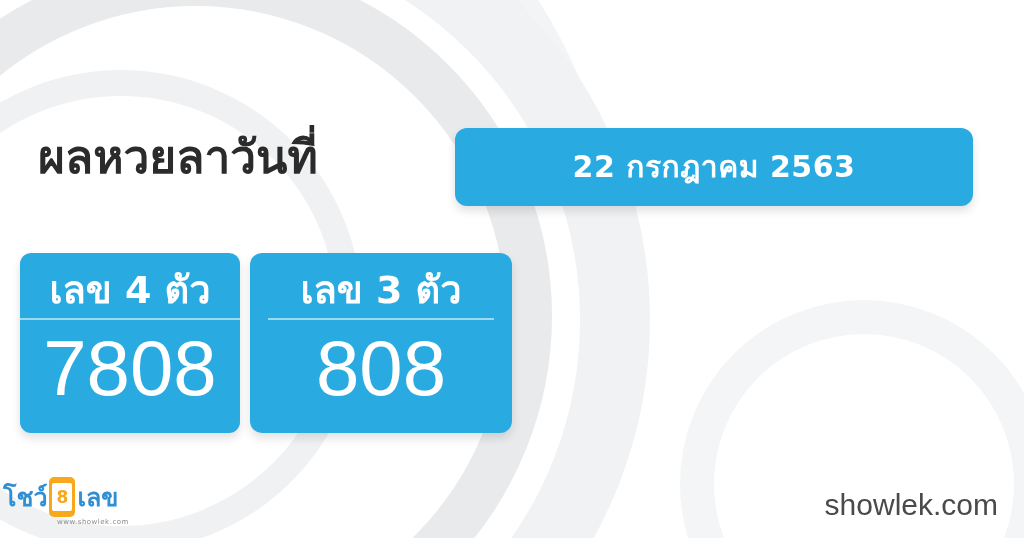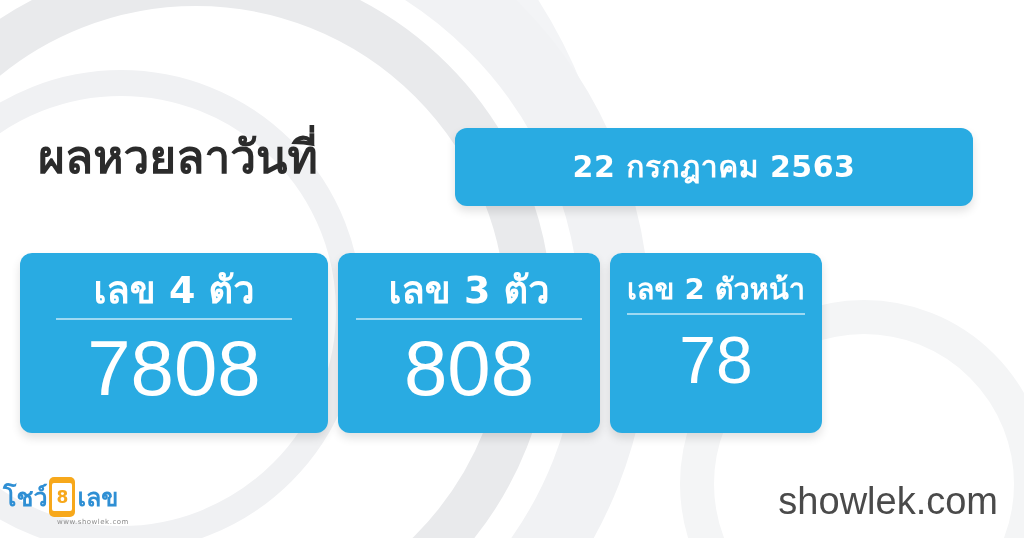--- a/index.html
+++ b/index.html
@@ -159,21 +159,21 @@
     background: #29abe2;
     border-radius: 12px;
     box-shadow: 0 5px 10px rgba(0,0,0,0.12);
     display: flex;
     flex-direction: column;
     align-items: center;
     justify-content: flex-start;
     position: relative;
     overflow: hidden;
   }
-  .card-4 { width: 308px; }
+  .card-4 { width: 220px; border-radius: 11px; }
   .card-3 { width: 262px; }
   .card-2f { width: 212px; }
   .card-2b { width: 208px; }
 
   .card .card-title {
     color: #ffffff;
     font-weight: bold;
     line-height: 1;
     margin-top: 18px;
   }
@@ -251,21 +251,21 @@
     bottom: -2px;
     font-size: 7px;
     color: #8a8a8a;
     letter-spacing: 0.5px;
     margin-left: 48px;
   }
   .footer-url {
     position: absolute;
     right: 26px;
     bottom: 18px;
-    font-size: 38px;
+    font-size: 30px;
     color: #4a4a4a;
     font-family: "Liberation Sans", sans-serif;
     z-index: 6;
     line-height: 1;
   }
 </style>
 </head>
 <body>
 
 <div class="stage">
@@ -291,25 +291,20 @@
       <div class="divider"></div>
       <div class="card-number">7808</div>
     </div>
 
     <div class="card card-3">
       <div class="card-title">เลข 3 ตัว</div>
       <div class="divider"></div>
       <div class="card-number">808</div>
     </div>
 
-    <div class="card card-2f">
-      <div class="card-title">เลข 2 ตัวหน้า</div>
-      <div class="divider"></div>
-      <div class="card-number">78</div>
-    </div>
 
 
   </div>
 
   <div class="footer-brand">
     <span class="brand-word">โชว์</span>
     <span class="brand-phone">
       <span class="screen">8</span>
     </span>
     <span class="brand-word">เลข</span>

